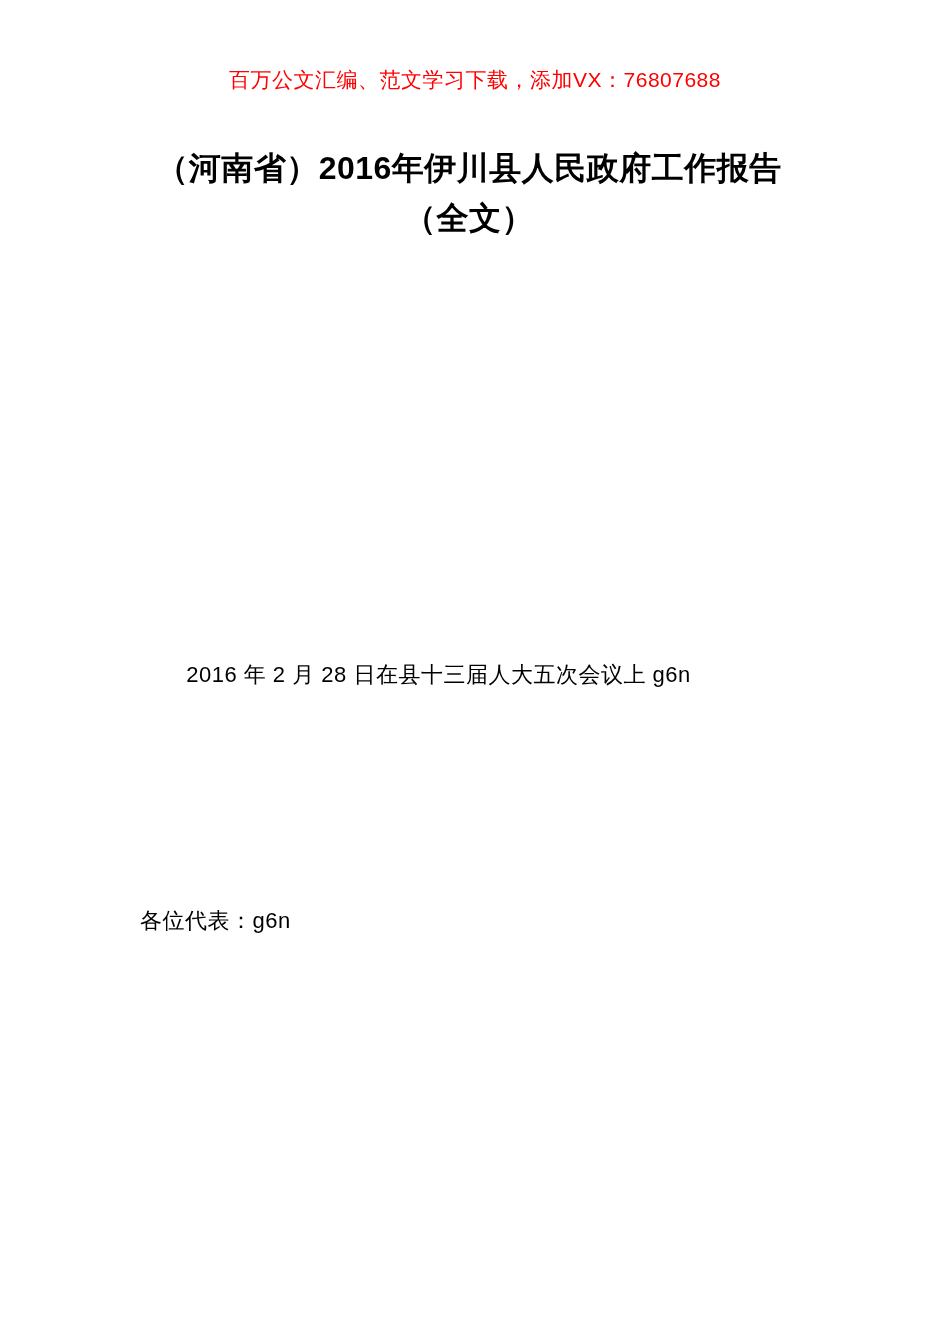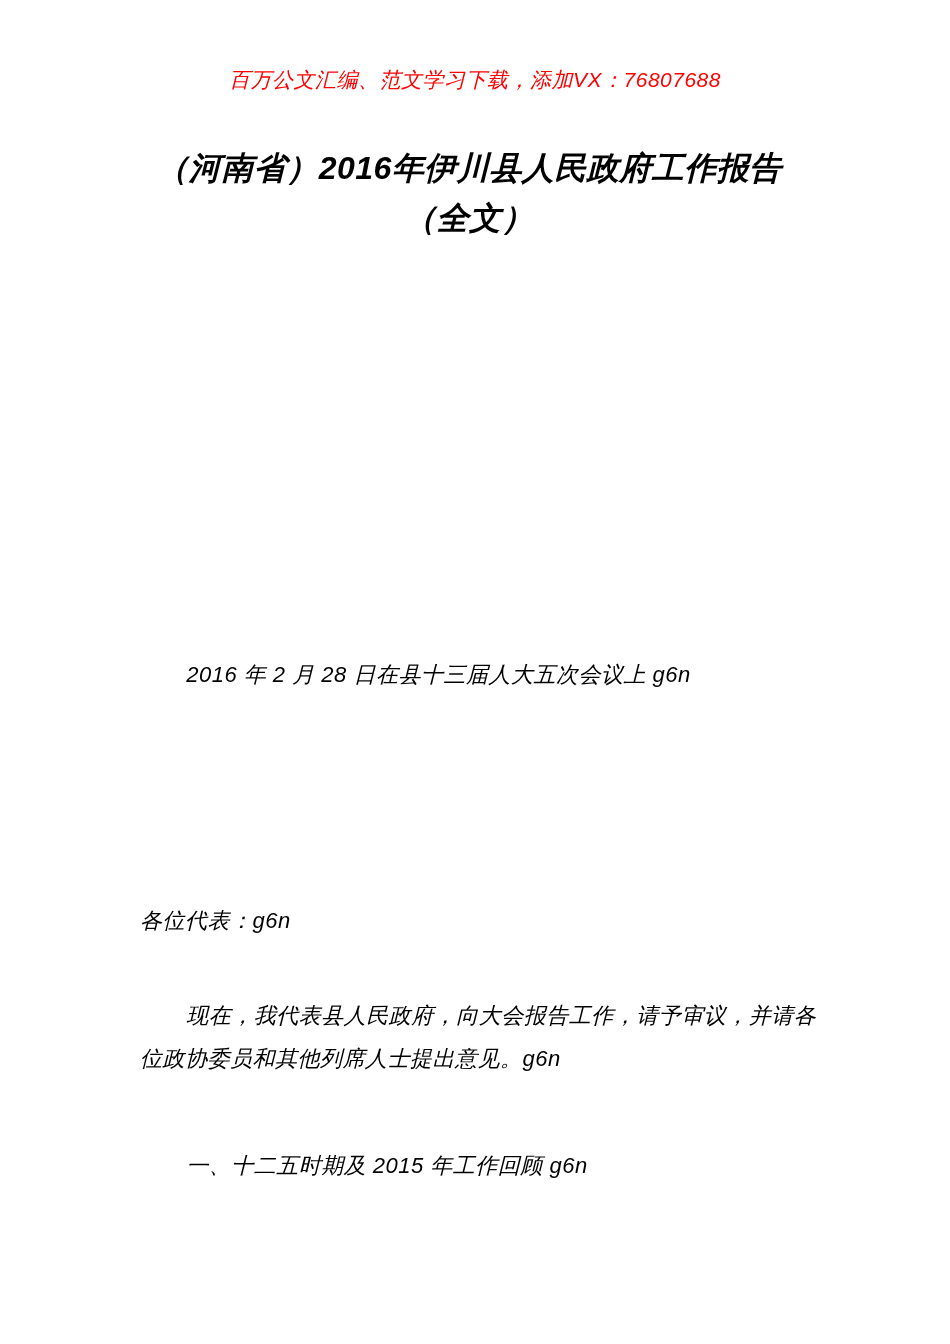--- a/index.html
+++ b/index.html
@@ -14,21 +14,20 @@
     color: #000000;
     position: relative;
     overflow: hidden;
   }
   .page {
     width: 950px;
     height: 1344px;
     box-sizing: border-box;
     padding: 8px;
     position: relative;
-    font-style: italic;
   }
   .watermark {
     position: absolute;
     top: 66px;
     left: 0;
     width: 950px;
     text-align: center;
     color: #ff0000;
     font-size: 21px;
     letter-spacing: 0.5px;
@@ -72,17 +71,15 @@
   <div class="watermark">百万公文汇编、范文学习下载，添加VX：76807688</div>
 
   <div class="doc-title">（河南省）2016年伊川县人民政府工作报告（全文）</div>
 
 
   <div class="body-block p2 indent"> 2016 年 2 月 28 日在县十三届人大五次会议上 g6n</div>
 
 
   <div class="body-block p4">各位代表：g6n</div>
 
-  <div class="body-block p5 indent">现在，我代表县人民政府，向大会报告工作，请予审议，并请各位政协委员和其他列席人士提出意见。g6n</div>
 
-  <div class="body-block p6 indent">一、十二五时期及 2015 年工作回顾 g6n</div>
 
 </div>
 
 </body></html>

